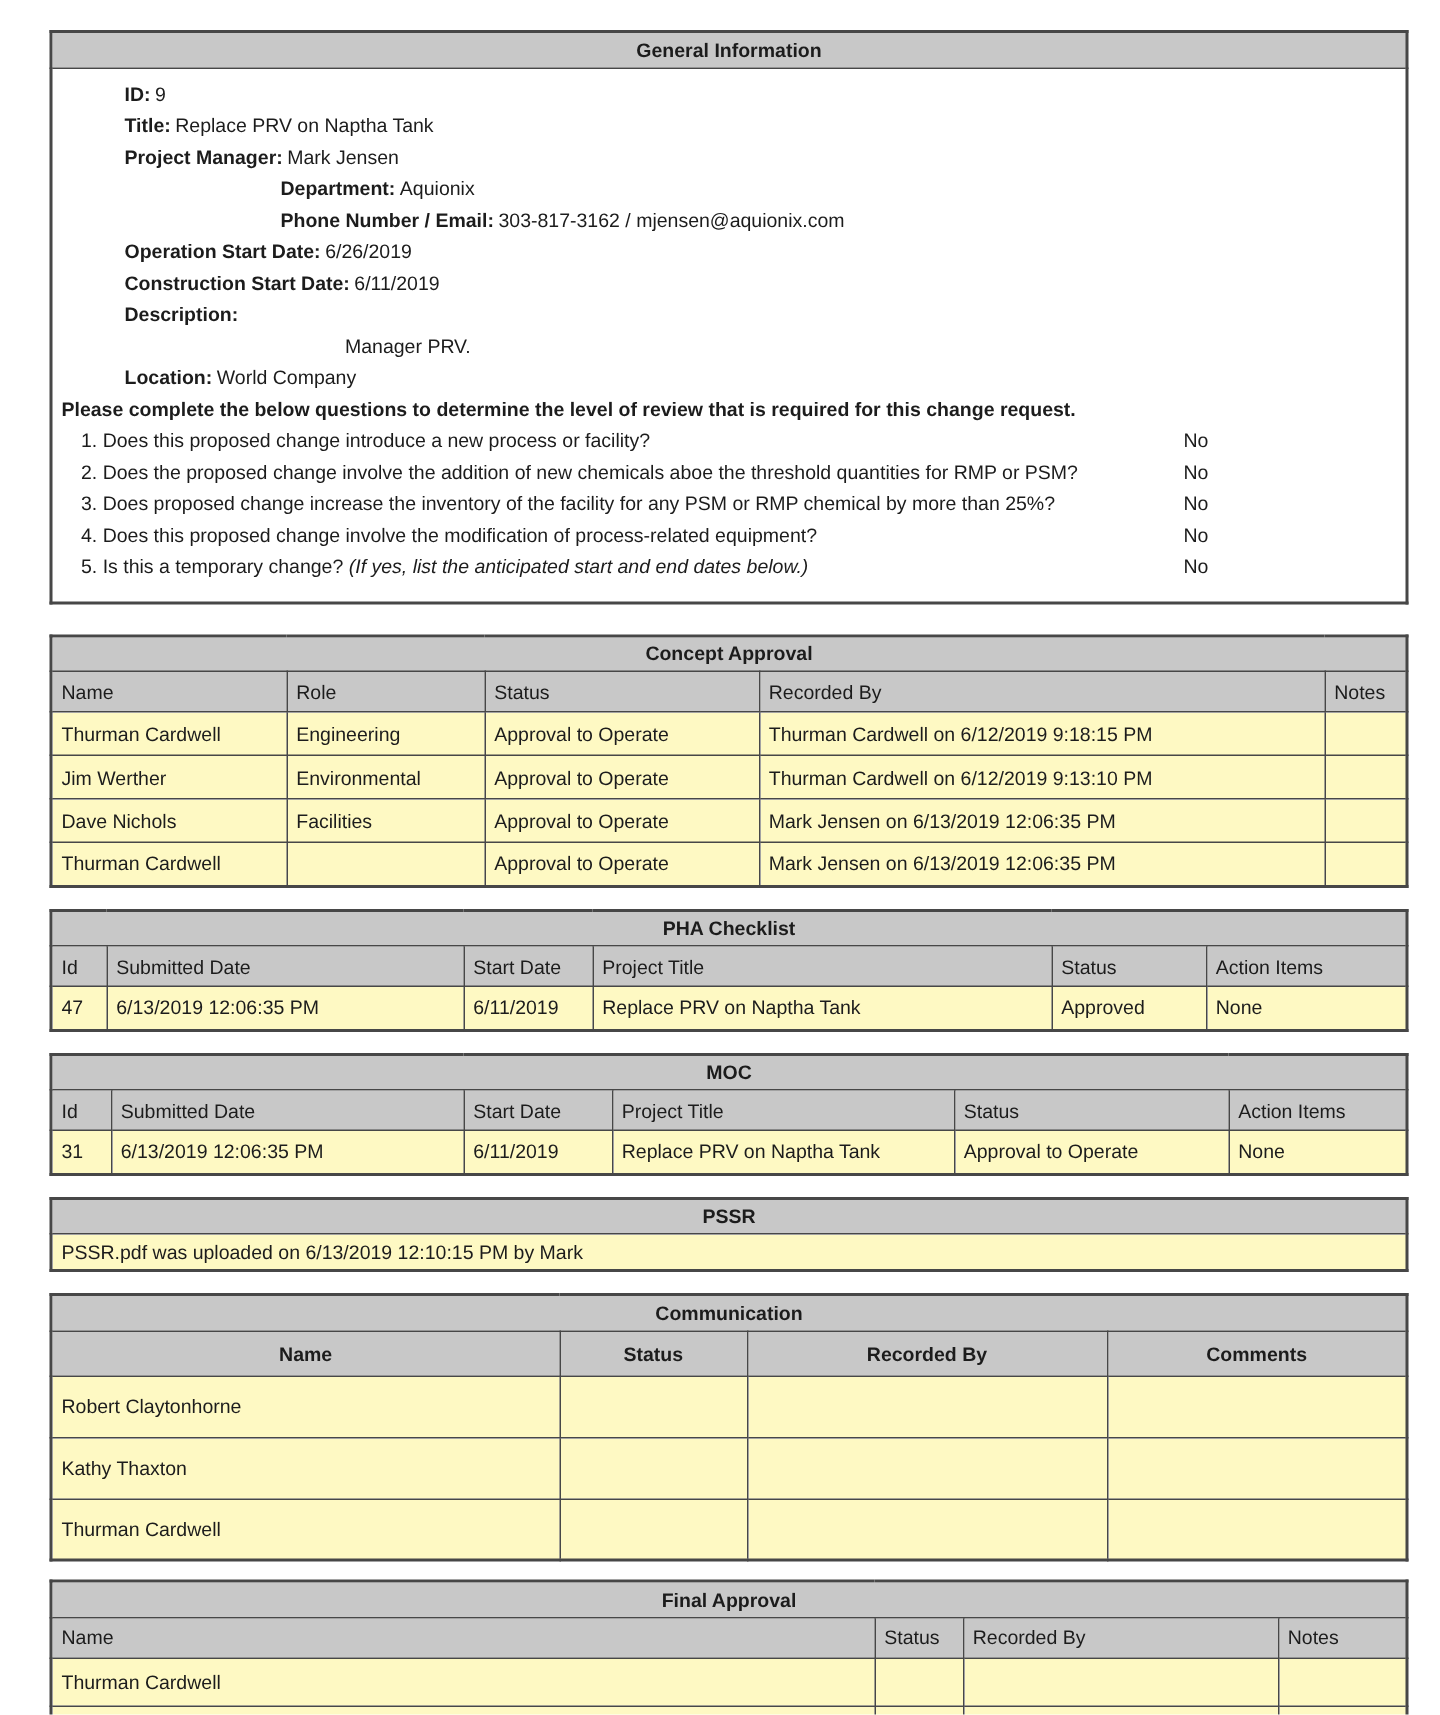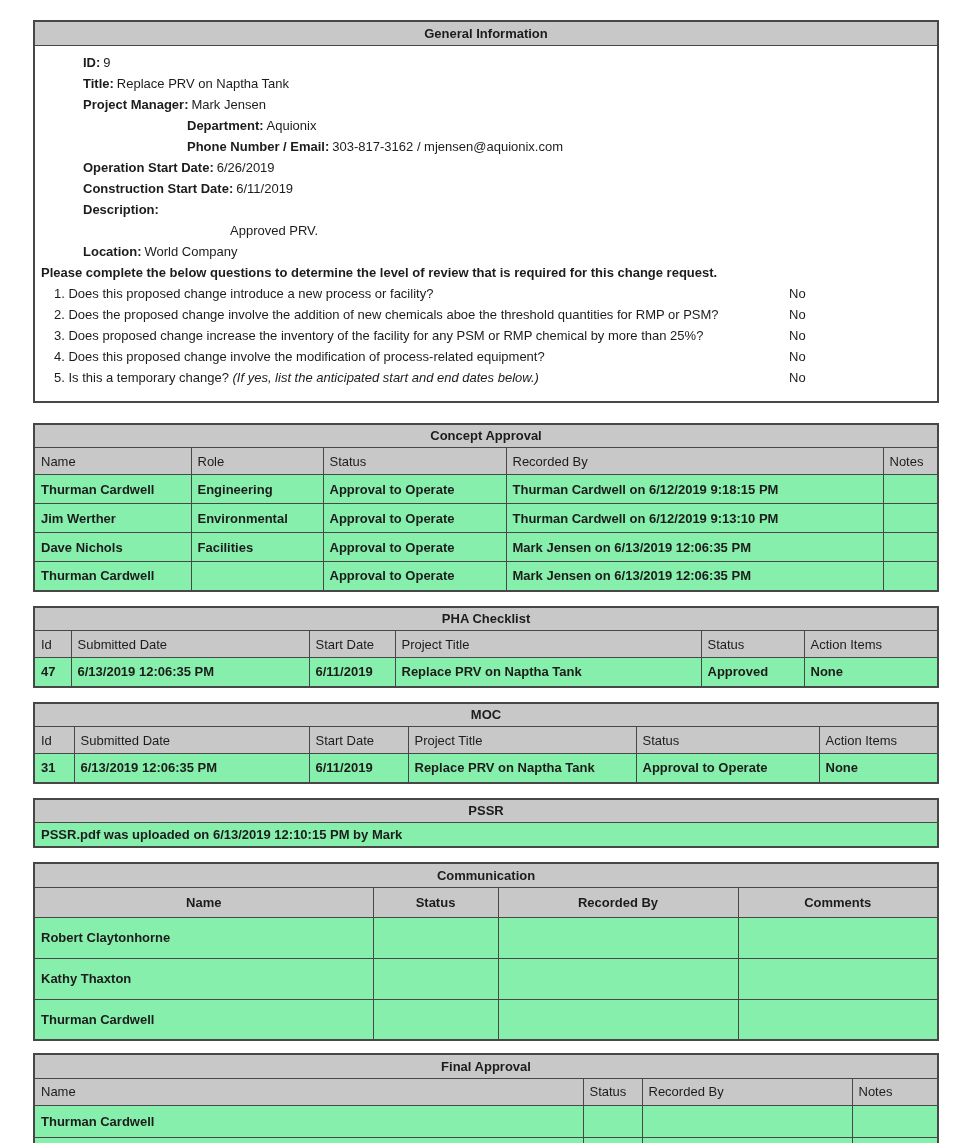--- a/index.html
+++ b/index.html
@@ -18,21 +18,21 @@
   }
   table.sec td { border:1px solid #474747; overflow:hidden; white-space:nowrap; }
   td.bar {
     background:#c8c8c8; text-align:center; font-weight:bold;
     height:24px; padding:2px 4px;
   }
   td.head {
     background:#c8c8c8; height:27px; padding:4px 6px;
   }
   td.head.center { text-align:center; font-weight:bold; }
-  td.cell { background:#86efac; height:29px; padding:4px 6px;font-weight:bold; }
+  td.cell { background:#fef9c3; height:29px; padding:4px 6px; }
 
   
   #concept-approval, #pha-checklist, #moc, #pssr, #communication, #final-approval { margin-top:14px; }
   #concept-approval { margin-top:20px; }
   #final-approval { margin-top:12px; }
   #communication td.head { height:30px; }
   #communication td.cell { height:41px; }
   #final-approval td.cell { height:32px; }
   #pssr td.cell { height:16px; }
 
@@ -66,21 +66,21 @@
           <td class="gi-body-cell">
       <div class="gi-body">
         <div class="f"><span class="lbl">ID:</span><span>9</span></div>
         <div class="f"><span class="lbl">Title:</span><span>Replace PRV on Naptha Tank</span></div>
         <div class="f"><span class="lbl">Project Manager:</span><span>Mark Jensen</span></div>
         <div class="f ind1"><span class="lbl">Department:</span><span>Aquionix</span></div>
         <div class="f ind1"><span class="lbl">Phone Number / Email:</span><span>303-817-3162 / mjensen@aquionix.com</span></div>
         <div class="f"><span class="lbl">Operation Start Date:</span><span>6/26/2019</span></div>
         <div class="f"><span class="lbl">Construction Start Date:</span><span>6/11/2019</span></div>
         <div class="f"><span class="lbl">Description:</span><span></span></div>
-        <div class="f ind2"><span class="lbl"></span><span>Approved PRV.</span></div>
+        <div class="f ind2"><span class="lbl"></span><span>Manager PRV.</span></div>
         <div class="f"><span class="lbl">Location:</span><span>World Company</span></div>
         <div class="prompt">Please complete the below questions to determine the level of review that is required for this change request.</div>
         <div class="q">
                 <span class="q-main"><span>1. Does this proposed change introduce a new process or facility?</span><i></i></span>
                 <span class="q-ans">No</span>
               </div>
         <div class="q">
                 <span class="q-main"><span>2. Does the proposed change involve the addition of new chemicals aboe the threshold quantities for RMP or PSM?</span><i></i></span>
                 <span class="q-ans">No</span>
               </div>

